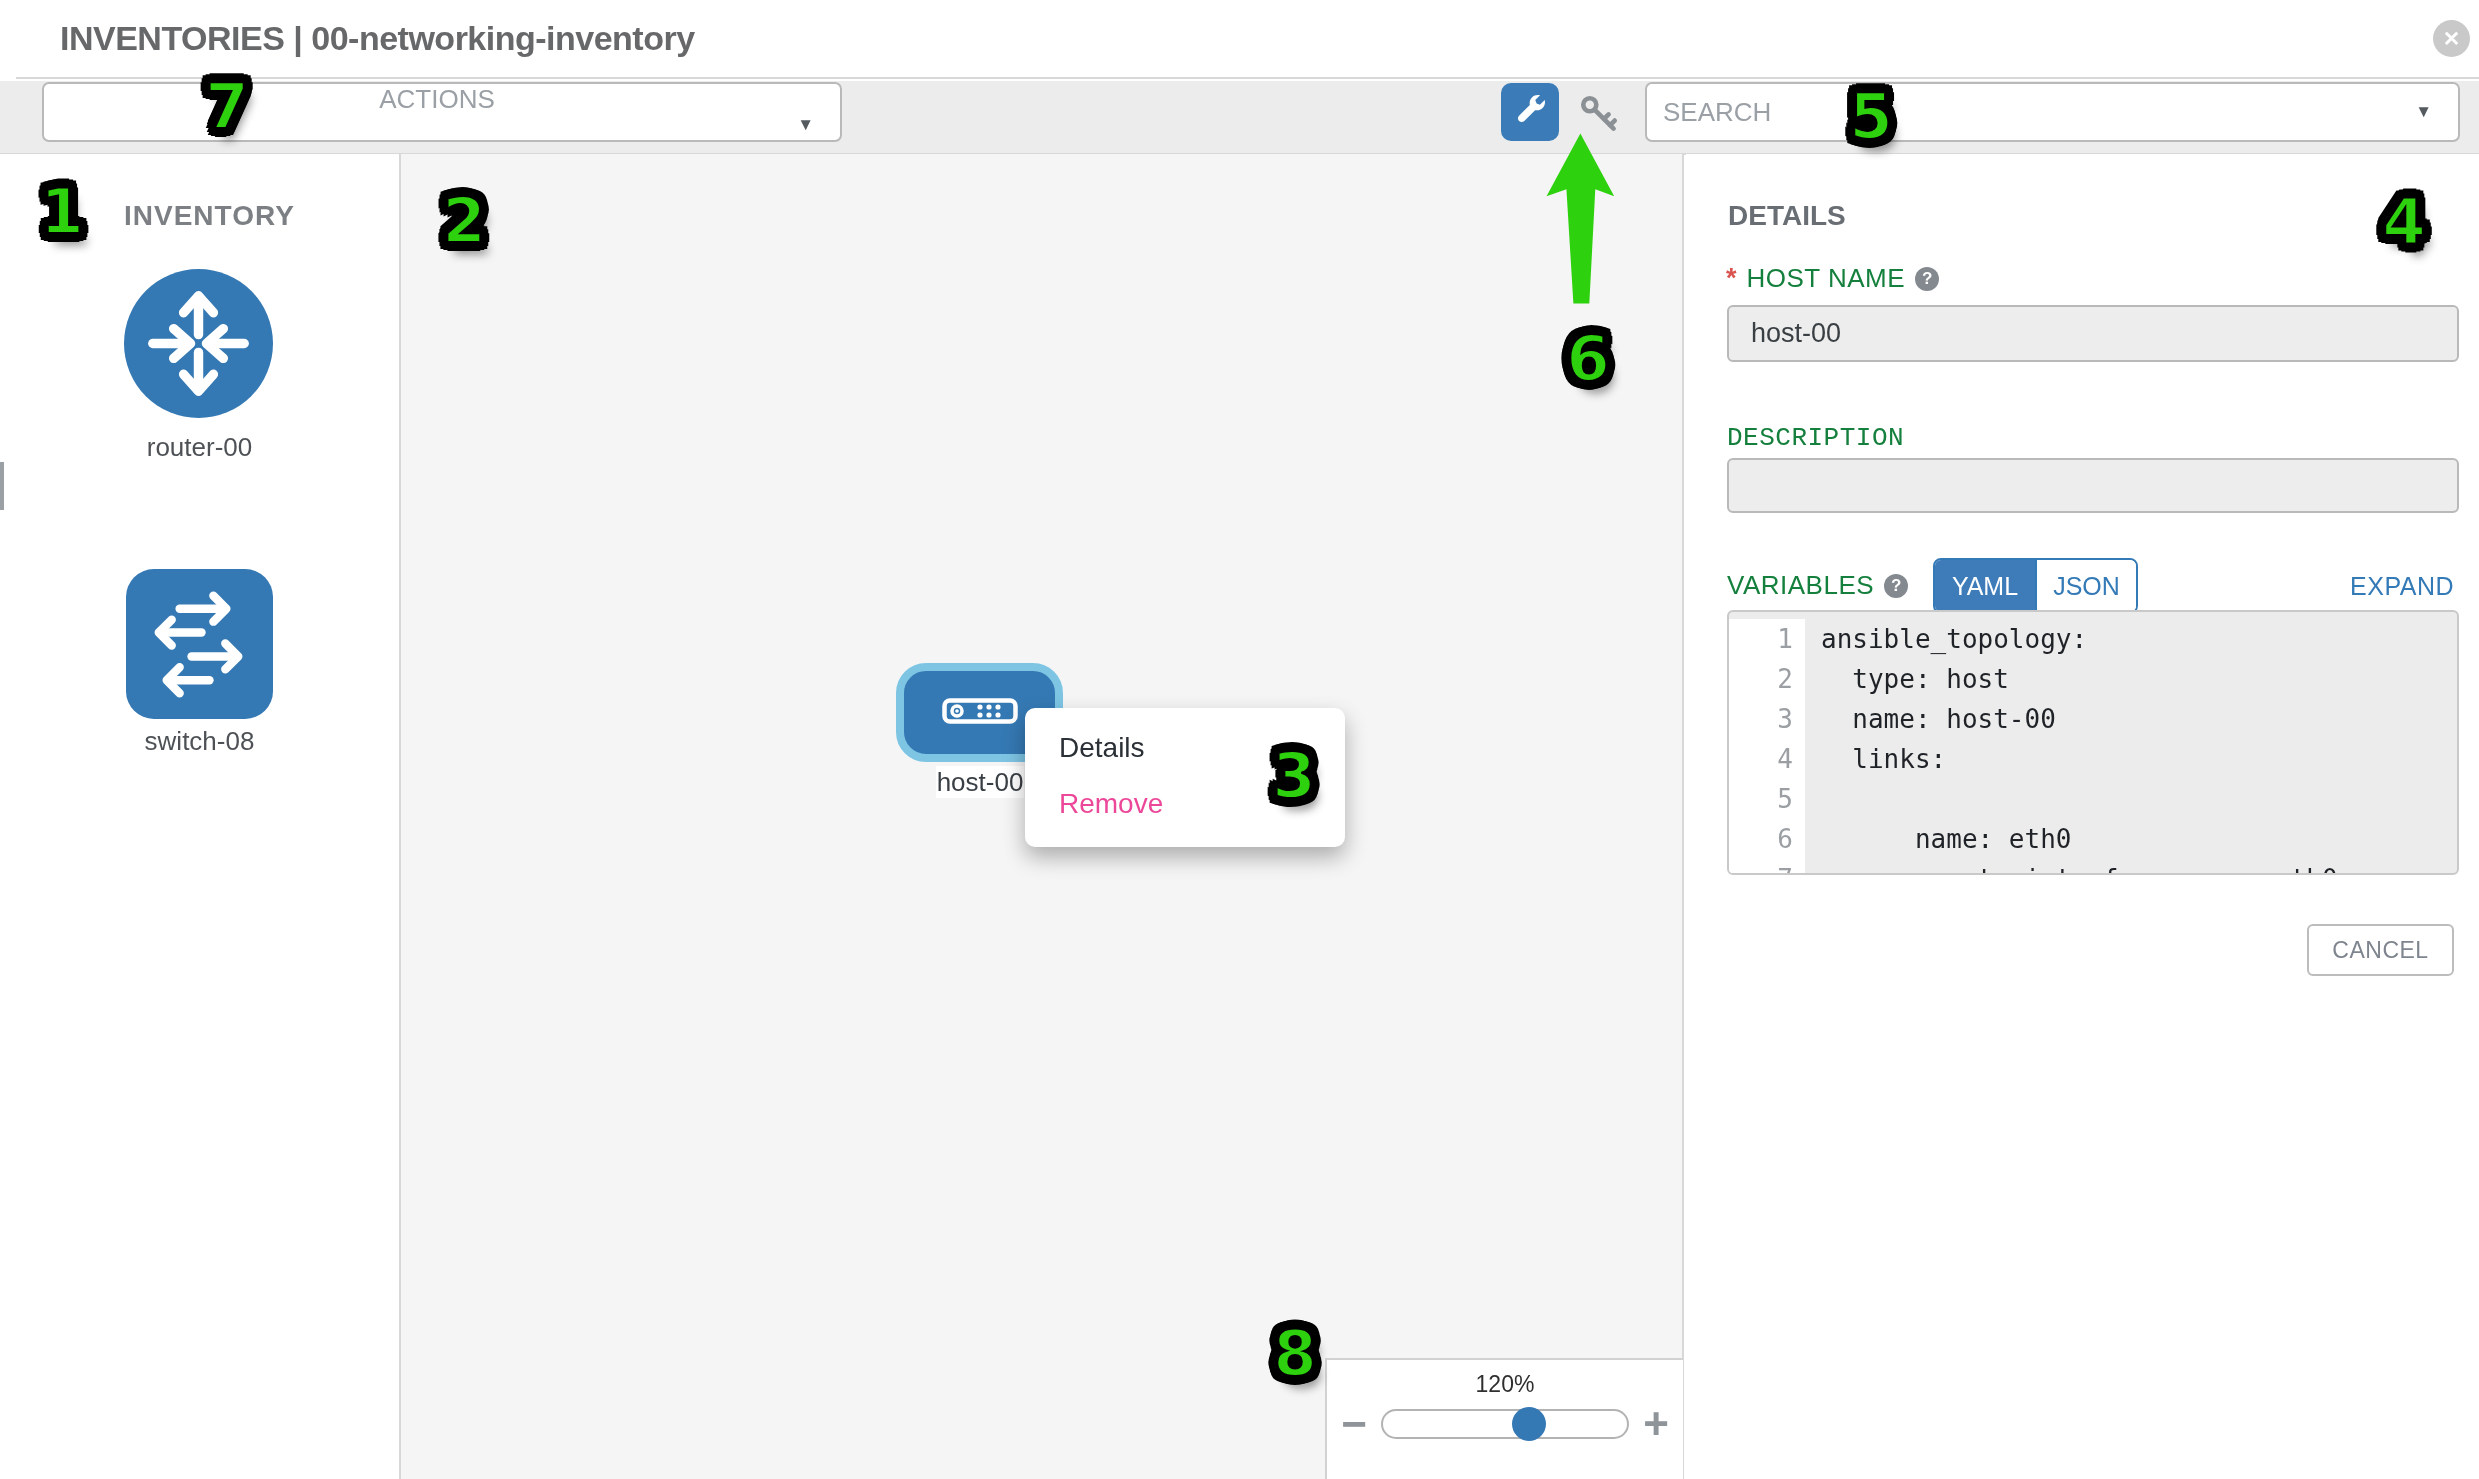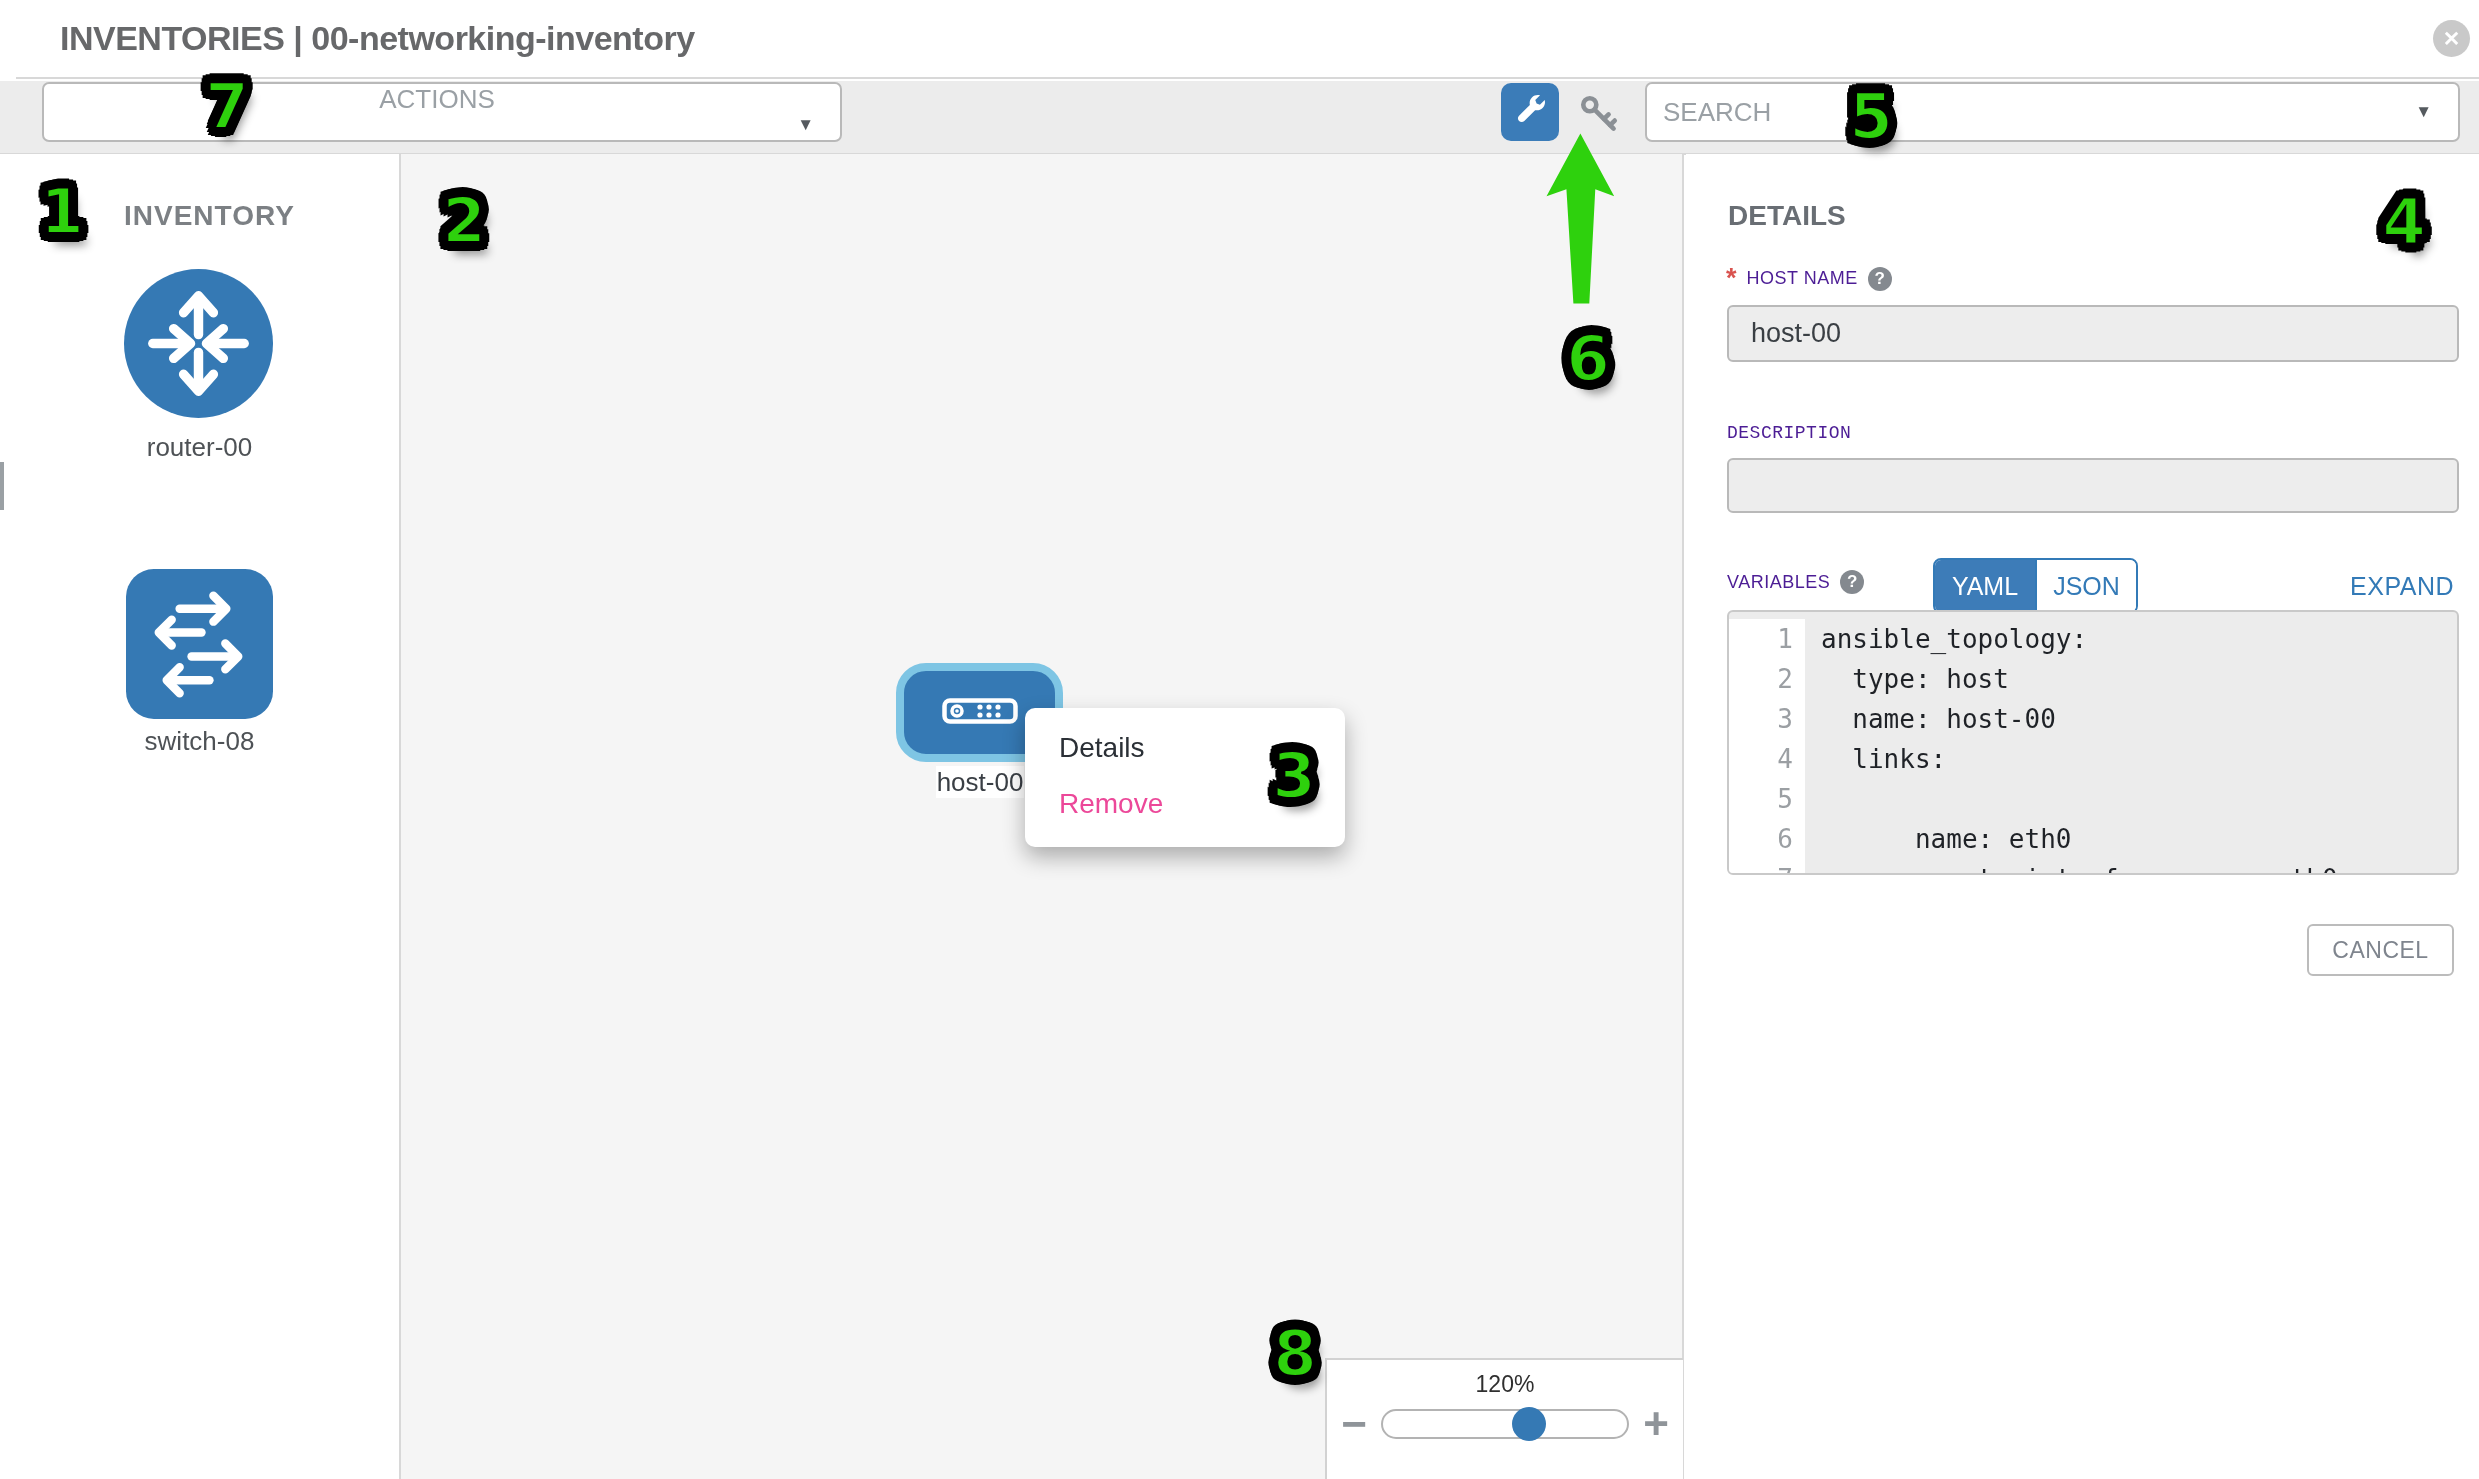--- a/index.html
+++ b/index.html
@@ -57,21 +57,21 @@
                            width:30px; text-align:center; }
   .zoom-track { position:relative; flex:1; height:30px; margin:0 12px; background:#fff;
                 border:2px solid #b3b3b3; border-radius:16px; cursor:pointer; }
   .zoom-thumb { position:absolute; top:-4px; width:34px; height:34px; border-radius:50%;
                 background:#3579b4; cursor:pointer; }
   
   .panel { position:absolute; left:1686px; top:154px; width:794px; height:1325px; background:#fff; }
   .panel-heading { position:absolute; left:42px; top:46px; font-size:28px; font-weight:bold; color:#696e74; }
   .field-label-row { position:absolute; display:flex; align-items:center; gap:10px; }
   .req-star { color:#d9534f; font-size:27px; font-weight:bold; }
-  .field-label { font-size:18px; color:#4c1d95; letter-spacing:0.5px; }
+  .field-label { font-size:26px; color:#15803d; letter-spacing:0.5px; }
   .help-icon { width:24px; height:24px; border-radius:50%; background:#84898f; color:#fff; font-size:17px;
                font-weight:bold; display:flex; align-items:center; justify-content:center; }
   .text-input { position:absolute; left:41px; width:732px; background:#ededed; border:2px solid #b9b9b9;
                 border-radius:6px; font-family:"Liberation Sans",sans-serif; font-size:27px; color:#3a3f44;
                 padding:0 22px; }
   .toggle-group { position:absolute; left:247px; top:404px; height:56px; display:flex;
                   border:2px solid #337ab7; border-radius:8px; overflow:hidden; }
   .toggle-seg { display:flex; align-items:center; justify-content:center; font-size:25px; cursor:pointer; }
   .toggle-seg.active { background:#3d7cb8; color:#fff; width:100px; }
   .toggle-seg.inactive { background:#fff; color:#337ab7; width:101px; border-left:2px solid #337ab7; }

